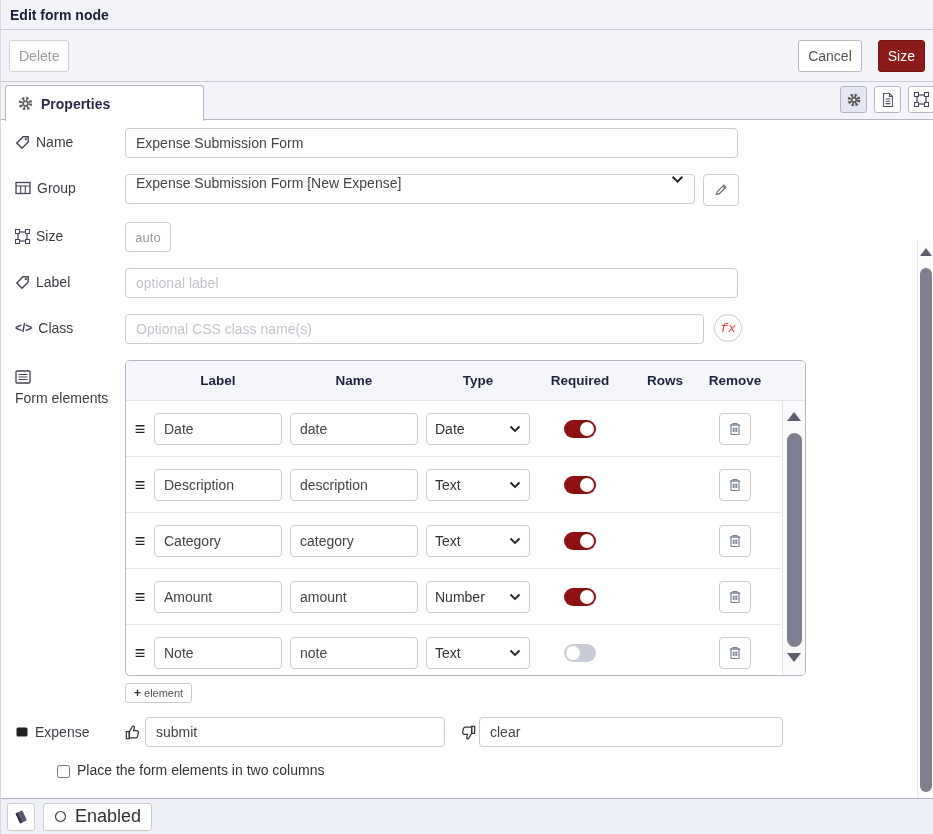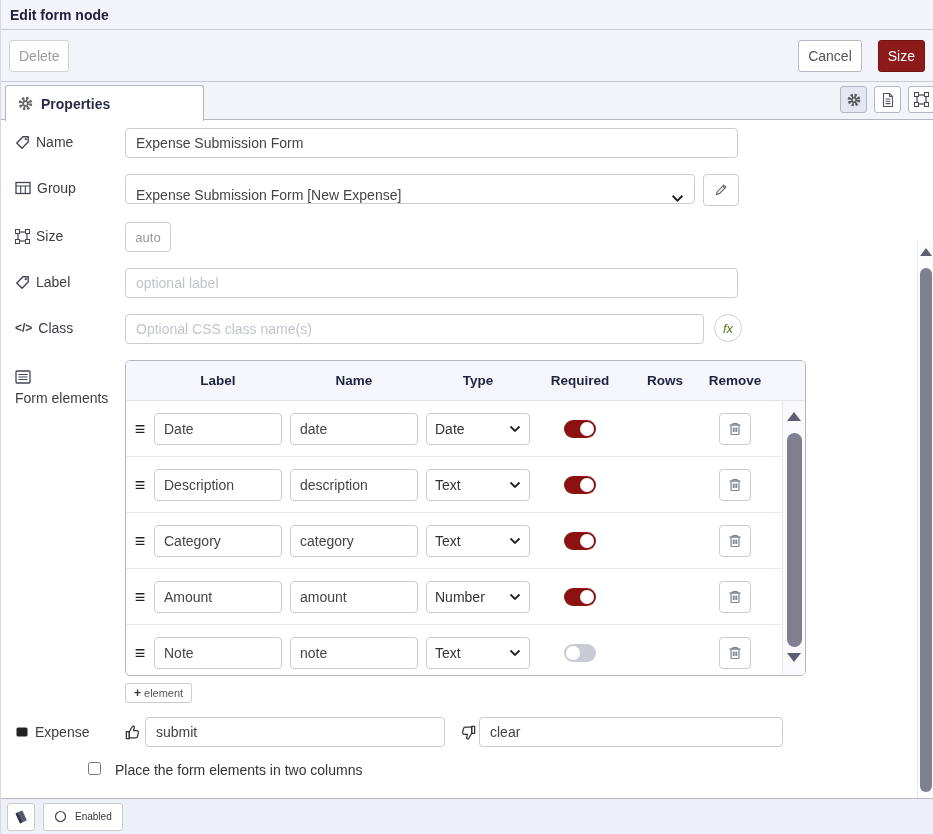--- a/index.html
+++ b/index.html
@@ -25,25 +25,25 @@
   .icon-btn.active { background: #e4e6f2; }
 
   
   .content { position: relative; height: 678px; background: #fff; padding-top: 8px; overflow: hidden; }
   .form-row { display: flex; align-items: flex-start; margin: 0 0 16px 14px; }
   .form-label { width: 110px; display: flex; align-items: center; flex-wrap: wrap; gap: 6px; font-size: 14px; color: #3d3d46; padding-top: 6px; }
   .text-input { height: 30px; border: 1px solid #ccc; border-radius: 4px; padding: 0 10px; font-size: 14px; color: #444; outline: none; }
   .text-input::placeholder, .cell-input::placeholder { color: #c2c4cc; }
   .w-main { width: 613px; }
   .w-class { width: 579px; }
-  .group-select { width: 570px; height: 30px; border: 1px solid #ccc; border-radius: 4px; display: flex; align-items: flex-end; padding: 0 10px; font-size: 14px; color: #444; cursor: pointer; background: #fff; }
+  .group-select { width: 570px; height: 30px; border: 1px solid #ccc; border-radius: 4px; display: flex; align-items: flex-start; padding: 0 10px; font-size: 14px; color: #444; cursor: pointer; background: #fff; }
   .group-select .chev { margin-left: auto; }
   .pencil-btn { width: 36px; height: 32px; margin-left: 8px; background: #fff; border: 1px solid #ccc; border-radius: 4px; display: flex; align-items: center; justify-content: center; cursor: pointer; }
   .size-btn { width: 46px; height: 30px; background: #fff; border: 1px solid #ccc; border-radius: 4px; color: #999; font-size: 13px; cursor: pointer; }
-  .fx-btn { width: 28px; height: 28px; margin-left: 10px; border-radius: 50%; border: 1px solid #ccc; background: #fff; color: #4d7c0f; font-family: Liberation Sans, sans-serif; font-style: italic; font-size: 13px; display: flex; align-items: center; justify-content: center; cursor: pointer; }
+  .fx-btn { width: 28px; height: 28px; margin-left: 10px; border-radius: 50%; border: 1px solid #ccc; background: #fff; color: #ef4444; font-family: Liberation Mono, monospace; font-style: italic; font-size: 13px; display: flex; align-items: center; justify-content: center; cursor: pointer; }
 
   
   .elements-table { width: 681px; border: 1px solid #b6b6c2; border-radius: 5px; background: #fff; overflow: hidden; }
   .et-header { height: 40px; background: #f5f6fc; display: flex; align-items: center; border-bottom: 1px solid #e3e3ec; font-size: 13.5px; font-weight: bold; color: #1e2440; }
   .hc { text-align: center; }
   .hc0 { width: 28px; } .hc1 { width: 128px; } .hgap { width: 8px; }
   .hc2 { width: 128px; } .hc3 { width: 104px; } .hc4 { width: 100px; }
   .hc5 { width: 70px; } .hc6 { width: 70px; }
   .et-body { position: relative; height: 274px; overflow: hidden; }
   .el-row { height: 56px; width: 655px; display: flex; align-items: center; border-bottom: 1px solid #e6e6ee; }
@@ -67,32 +67,32 @@
   .tri-up { border-bottom: 9px solid #5d5f70; top: 11px; left: 4px; }
   .tri-down { border-top: 9px solid #5d5f70; bottom: 13px; left: 4px; }
 
   .add-el-btn { margin: 7px 0 14px 124px; height: 20px; padding: 0 8px; background: #fff; border: 1px solid #ccc; border-radius: 3px; font-size: 11px; color: #555; display: inline-flex; align-items: center; gap: 3px; cursor: pointer; }
   .add-el-btn b { font-size: 12px; color: #333; }
 
   .buttons-row { display: flex; align-items: center; margin: 0 0 15px 14px; }
   .thumb-icon { margin-right: 3px; display: flex; }
   .w-submit { width: 300px; } .w-clear { width: 304px; margin-left: 0; }
   .gap14 { width: 14px; }
-  .check-row { margin-left: 87px; display: flex; align-items: flex-start; gap: 14px; font-size: 14px; color: #333; }
+  .check-row { margin-left: 56px; display: flex; align-items: flex-end; gap: 7px; font-size: 14px; color: #333; }
   .check-row input { width: 13px; height: 13px; }
 
   
   .v-scroll { position: absolute; top: 120px; right: 0; width: 16px; height: 678px; background: #fcfcfe; border-left: 1px solid #e8e8f0; z-index: 5; }
   .v-thumb { position: absolute; left: 2px; width: 12px; top: 28px; height: 524px; background: #7e8090; border-radius: 6px; }
   .v-tri-up, .v-tri-down { position: absolute; width: 0; height: 0; border-left: 6px solid transparent; border-right: 6px solid transparent; left: 2px; }
   .v-tri-up { border-bottom: 8px solid #5d5f70; top: 8px; }
 
   
   .footer { position: absolute; left: 0; right: 0; bottom: 0; height: 36px; background: #eef0f7; border-top: 1px solid #b6b6c2; display: flex; align-items: center; padding: 0 6px; gap: 8px; }
-  .footer-btn { height: 28px; background: #fff; border: 1px solid #ccc; border-radius: 3px; display: flex; align-items: center; justify-content: center; gap: 8px; font-size: 10px; color: #333; padding: 0 10px; cursor: pointer; }
+  .footer-btn { height: 28px; background: #fff; border: 1px solid #ccc; border-radius: 3px; display: flex; align-items: center; justify-content: center; gap: 8px; font-size: 18px; color: #333; padding: 0 10px; cursor: pointer; }
   .footer-btn.square { width: 28px; padding: 0; }
 </style>
 </head>
 <body>
 
 <div class="dialog">
 
   <div class="header">
     <span class="header-title">Edit form node</span>
   </div>

